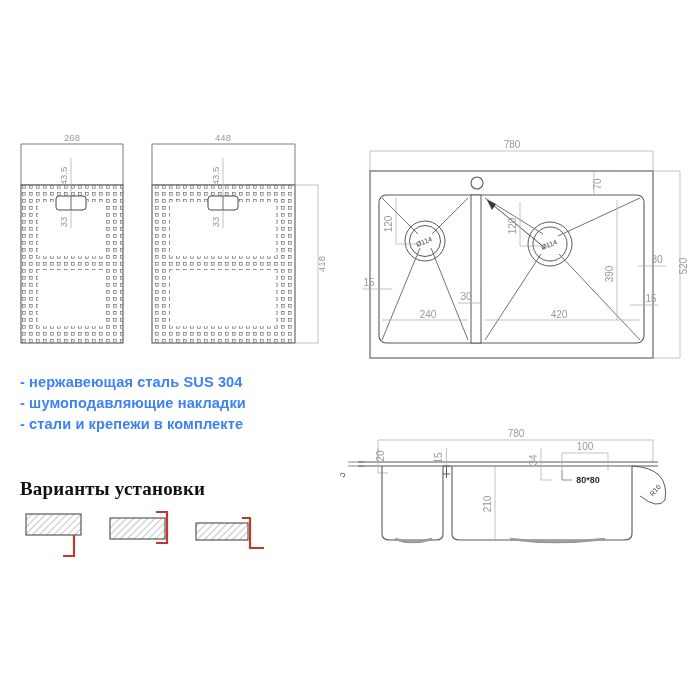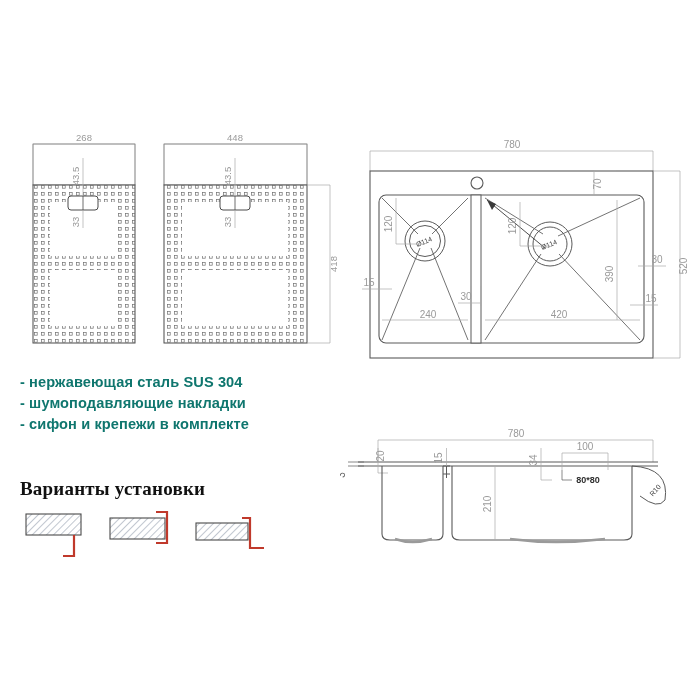--- a/index.html
+++ b/index.html
@@ -6,32 +6,32 @@
   body{
     width:700px;height:700px;position:relative;overflow:hidden;
     font-family:"Liberation Sans","DejaVu Sans",sans-serif;
     color:#222;
   }
   .sheet{position:absolute;inset:0;}
   svg{display:block;}
   .spec-list{
     position:absolute;left:20px;top:372px;width:300px;
     font-family:"Liberation Sans","DejaVu Sans",sans-serif;
-    font-size:14.6px;line-height:21px;color:#0f766e;font-weight:600;
+    font-size:14.6px;line-height:21px;color:#3b82f6;font-weight:600;
     letter-spacing:.1px;
   }
   .spec-list div{white-space:nowrap;}
   .variants-title{
     position:absolute;left:20px;top:478px;
     font-family:"Liberation Serif","DejaVu Serif",serif;
     font-size:19px;font-weight:700;color:#111;letter-spacing:.2px;
     white-space:nowrap;
   }
   .variants-art{position:absolute;left:18px;top:506px;}
-  .dwg-left{position:absolute;left:12px;top:128px;}
+  .dwg-left{position:absolute;left:0px;top:128px;}
   .dwg-main{position:absolute;left:340px;top:126px;}
   .dwg-side{position:absolute;left:340px;top:418px;}
 </style>
 </head>
 <body>
 
 <div class="sheet">
 
   <div class="dwg-left">
     <svg width="340" height="240" viewBox="0 0 340 240">
@@ -286,21 +286,21 @@
       <g stroke="#5a5a5a" stroke-width="1" fill="none">
         <path d="M292 48 Q330 50 325 82 Q318 92 300 78"></path>
       </g>
       <text x="317" y="74" transform="rotate(-48 317 74)" text-anchor="middle" font-size="7" fill="#3a3a3a" font-family="'Liberation Sans',sans-serif">R10</text>
     </svg>
   </div>
 
   <div class="spec-list">
     <div>- нержавеющая сталь SUS 304</div>
     <div>- шумоподавляющие накладки</div>
-    <div>- сифон и крепежи в комплекте</div>
+    <div>- стали и крепежи в комплекте</div>
   </div>
 
   <div class="variants-title">Варианты установки</div>
 
   <div class="variants-art">
     <svg width="270" height="60" viewBox="0 0 270 60">
       <defs>
         <pattern id="hatch" width="5" height="5" patternUnits="userSpaceOnUse" patternTransform="rotate(45)">
           <line x1="0" y1="0" x2="0" y2="5" stroke="#8c98a8" stroke-width="1.1"></line>
         </pattern>

